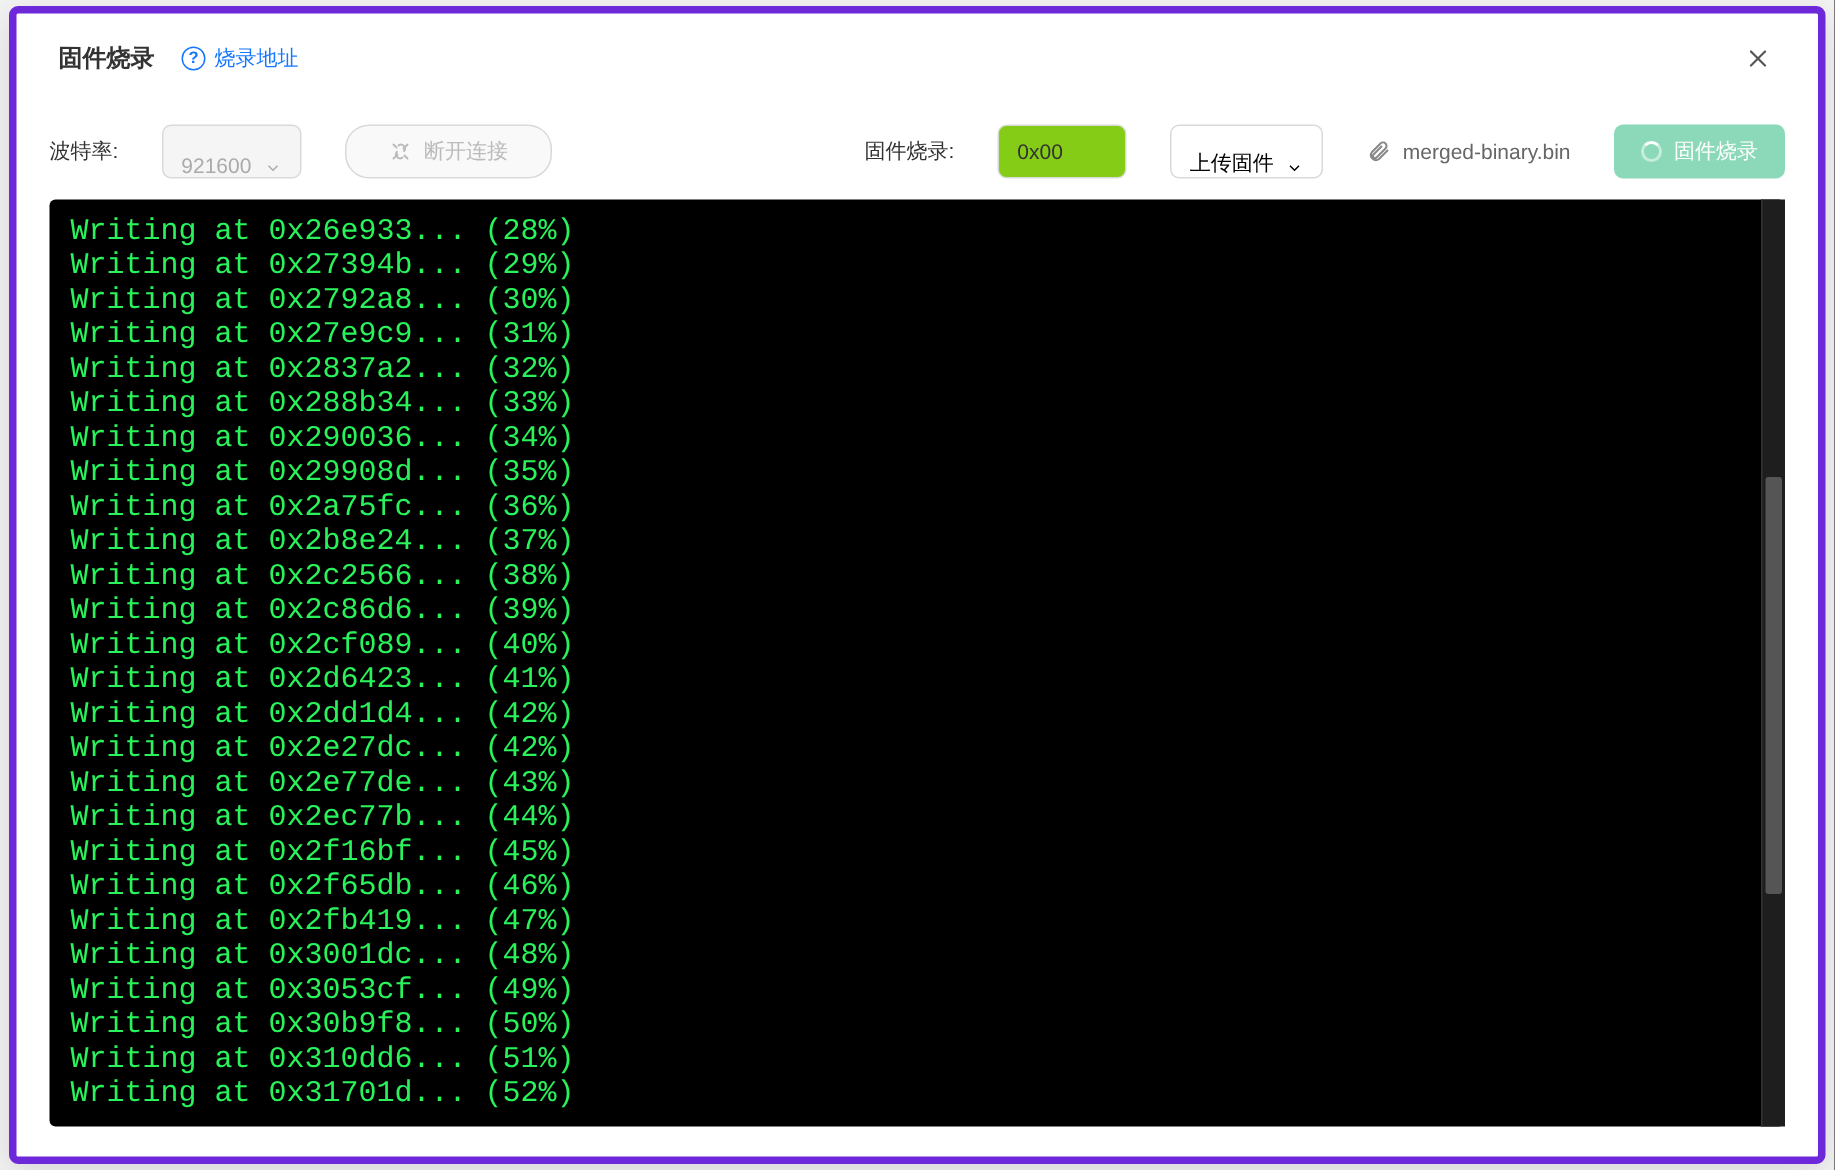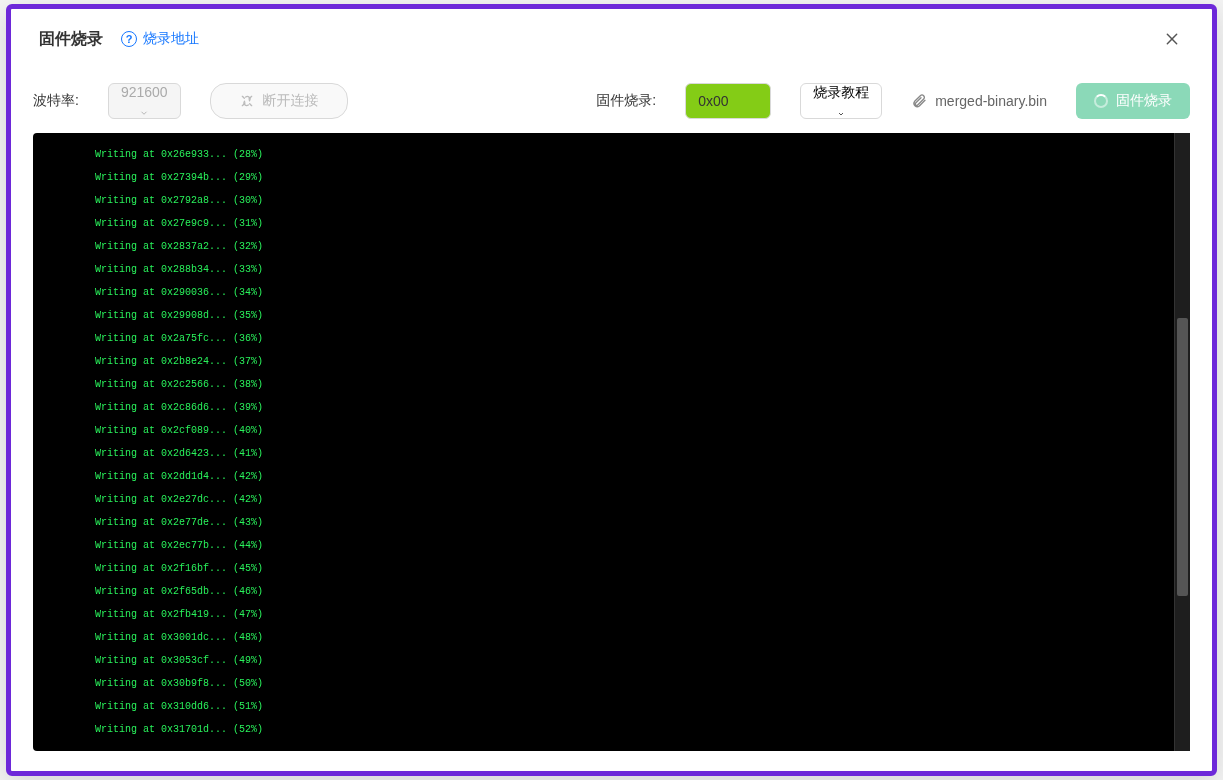--- a/index.html
+++ b/index.html
@@ -80,30 +80,29 @@
     padding: 20px 22px 14px 22px;
     gap: 29px;
     flex-wrap: nowrap;
   }
   .label {
     font-size: 14px;
     color: #333;
   }
   .select-box {
     display: inline-flex;
-    align-items: center;
+    align-items: flex-end;
     gap: 8px;
     height: 36px;
     padding: 0 12px;
     border: 1px solid #d9d9d9;
     border-radius: 6px;
     font-size: 14px;
     background: #fff;
     cursor: pointer;
-    flex-direction: column;
   }
   .select-box.disabled {
     background: #f5f5f5;
     color: #aaa;
     cursor: not-allowed;
     border-color: #d9d9d9;
   }
   .chev { width:12px; height:12px; }
   .btn {
     display: inline-flex;
@@ -170,25 +169,24 @@
     background: #000;
     border-radius: 4px;
     position: relative;
     display: flex;
   }
   .console {
     flex: 1;
     padding: 10px 14px;
     overflow: hidden;
     font-family: "Courier New", Consolas, monospace;
-    font-size: 10px;
+    font-size: 20px;
     line-height: 23px;
     color: #29f25b;
     white-space: pre;
-    margin-left: 48px;
   }
   .console-scrollbar {
     width: 16px;
     background: #1e1e1e;
     position: relative;
     border-left: 1px solid #333;
   }
   .console-scrollbar-thumb {
     position: absolute;
     left: 2px; right: 2px;
@@ -242,21 +240,21 @@
       <span>断开连接</span>
     </span>
 
 
     <span class="spacer"></span>
 
     <span class="label">固件烧录:</span>
     <input class="input-box" value="0x00" style="">
 
     <span class="select-box">
-      <span>烧录教程</span>
+      <span>上传固件</span>
       <svg class="chev" viewBox="0 0 24 24" fill="none" stroke="currentColor" stroke-width="2">
           <polyline points="6 9 12 15 18 9"></polyline>
         </svg>
     </span>
 
     <span class="file-attach">
       <svg viewBox="0 0 24 24" fill="none" stroke="currentColor" stroke-width="2" stroke-linecap="round" stroke-linejoin="round">
           <path d="M21 11l-8.5 8.5a5 5 0 01-7-7L14 4a3.5 3.5 0 015 5l-9 9a2 2 0 01-3-3l8-8"></path>
         </svg>
       <span>merged-binary.bin</span>

